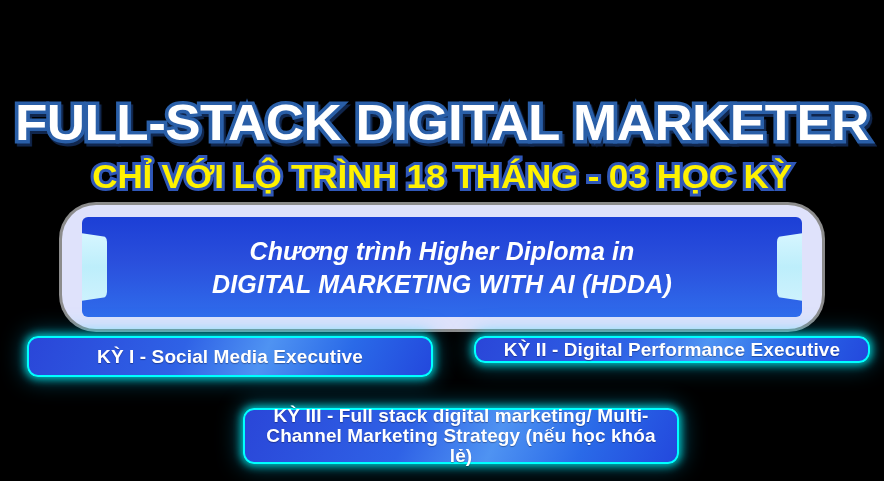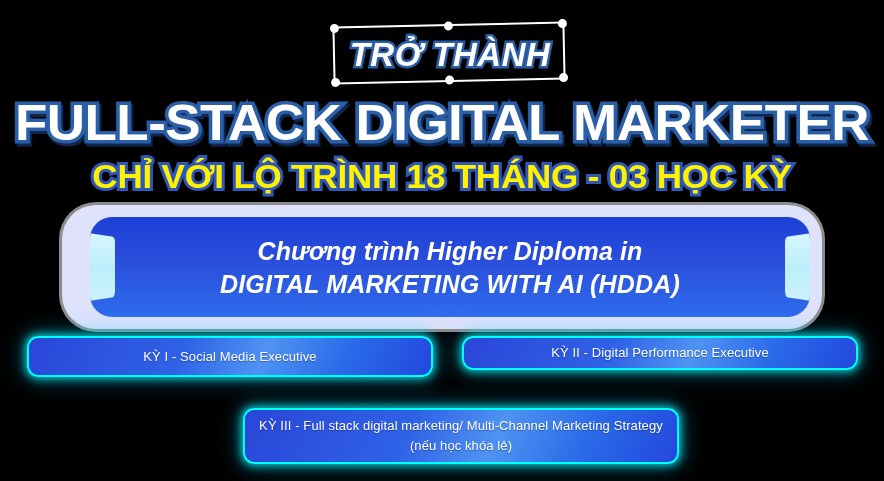--- a/index.html
+++ b/index.html
@@ -116,24 +116,23 @@
     border-radius: 34px;
     background: #dfe2fb;
     box-shadow: 0 0 0 3px rgba(255,255,255,0.55);
   }
   #program-card-inner {
     position: absolute;
     left: 20px;
     top: 12px;
     width: 720px;
     height: 100px;
-    border-radius: 22px;
+    border-radius: 6px;
     background: linear-gradient(180deg, #1c3fd6 0%, #2a4fdc 45%, #2f6cec 100%);
     overflow: hidden;
-    margin-left: 8px;
   }
   .ribbon {
     position: absolute;
     top: 16px;
     width: 26px;
     height: 68px;
     background: linear-gradient(180deg, #d6f6ff 0%, #bdeefb 50%, #cdf2fd 100%);
   }
   .ribbon-left {
     left: -1px;
@@ -175,47 +174,36 @@
     box-shadow: 0 0 9px 2px rgba(0,255,255,0.75),
                 0 0 22px 4px rgba(0,200,255,0.35);
     display: flex;
     align-items: center;
     justify-content: center;
     box-sizing: border-box;
     text-align: center;
   }
   .term-label {
     color: #ffffff;
-    font-weight: 400;
-    font-size: 13px;
+    font-weight: 700;
+    font-size: 19px;
     line-height: 20px;
     letter-spacing: 0.1px;
     text-shadow: 0 1px 1px rgba(0,0,30,0.35);
     padding: 0 10px;
   }
   #term-1 { left: 27px;  top: 336px; width: 406px; height: 41px; }
-  #term-2 { left: 462px; top: 336px; width: 396px; height: 34px; }
+  #term-2 { left: 474px; top: 336px; width: 396px; height: 27px; }
   #term-3 { left: 243px; top: 408px; width: 436px; height: 56px; }
 </style>
 </head>
 <body>
 
 <div id="stage">
 
-  <div id="tro-thanh-wrap">
-    <div class="sel-frame">
-      <span class="sel-handle sh-tl"></span>
-      <span class="sel-handle sh-tc"></span>
-      <span class="sel-handle sh-tr"></span>
-      <span class="sel-handle sh-bl"></span>
-      <span class="sel-handle sh-bc"></span>
-      <span class="sel-handle sh-br"></span>
-    </div>
-    <div id="tro-thanh-text">TRỞ THÀNH</div>
-  </div>
 
   <div id="main-title">FULL-STACK DIGITAL MARKETER</div>
 
   <div id="sub-title">CHỈ VỚI LỘ TRÌNH 18 THÁNG - 03 HỌC KỲ</div>
 
   <div id="program-card-outer">
     <div id="program-card-inner">
       <span class="ribbon ribbon-left"></span>
       <span class="ribbon ribbon-right"></span>
       <div id="program-lines">

